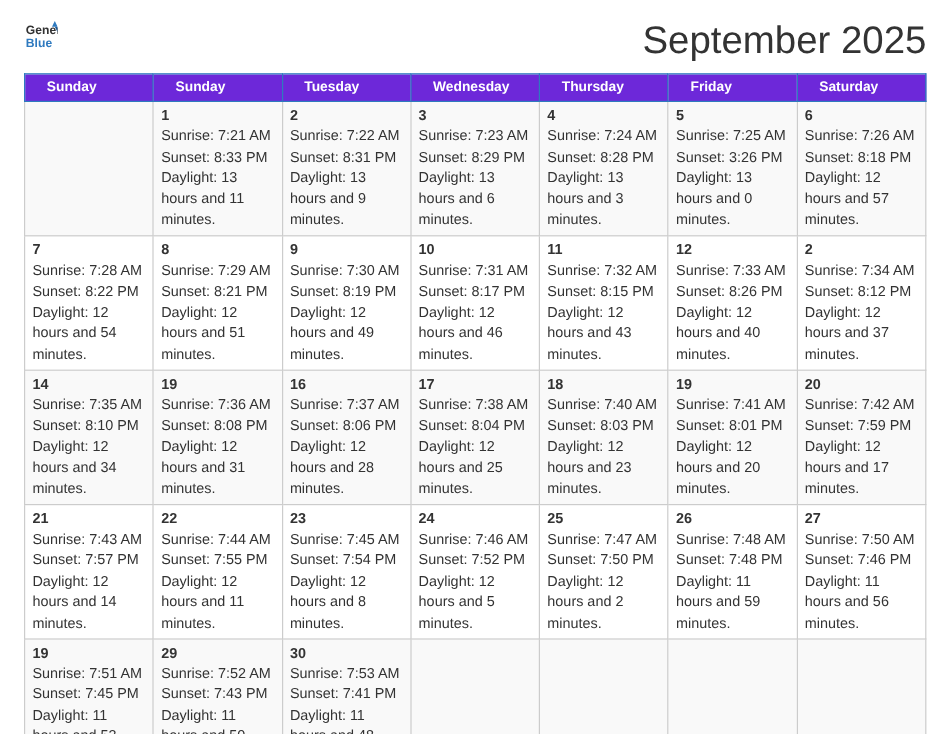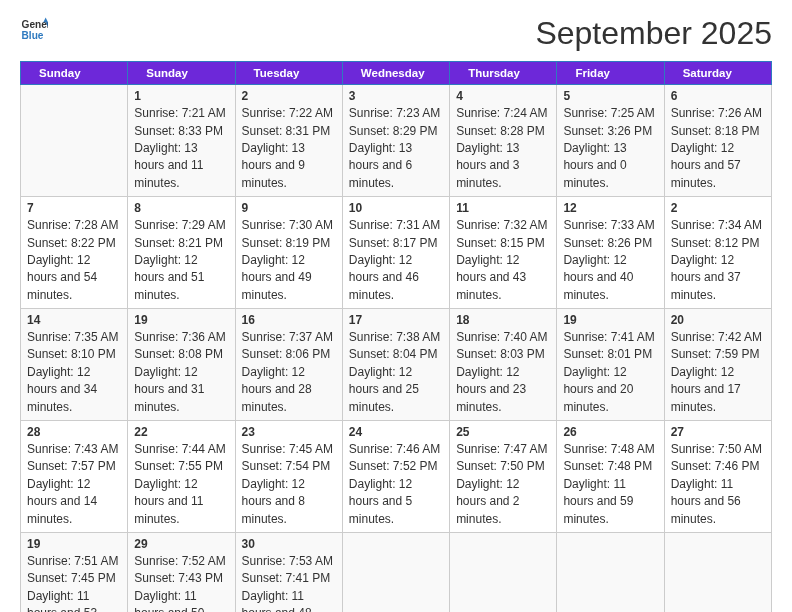--- a/index.html
+++ b/index.html
@@ -260,21 +260,21 @@
           <td>
             <span class="day-number">20</span>
             <div class="day-info">Sunrise: 7:42 AM
 Sunset: 7:59 PM
 Daylight: 12 hours
 and 17 minutes.</div>
           </td>
         </tr>
         <tr>
           <td>
-            <span class="day-number">28</span>
+            <span class="day-number">21</span>
             <div class="day-info">Sunrise: 7:43 AM
 Sunset: 7:57 PM
 Daylight: 12 hours
 and 14 minutes.</div>
           </td>
           <td>
             <span class="day-number">22</span>
             <div class="day-info">Sunrise: 7:44 AM
 Sunset: 7:55 PM
 Daylight: 12 hours

